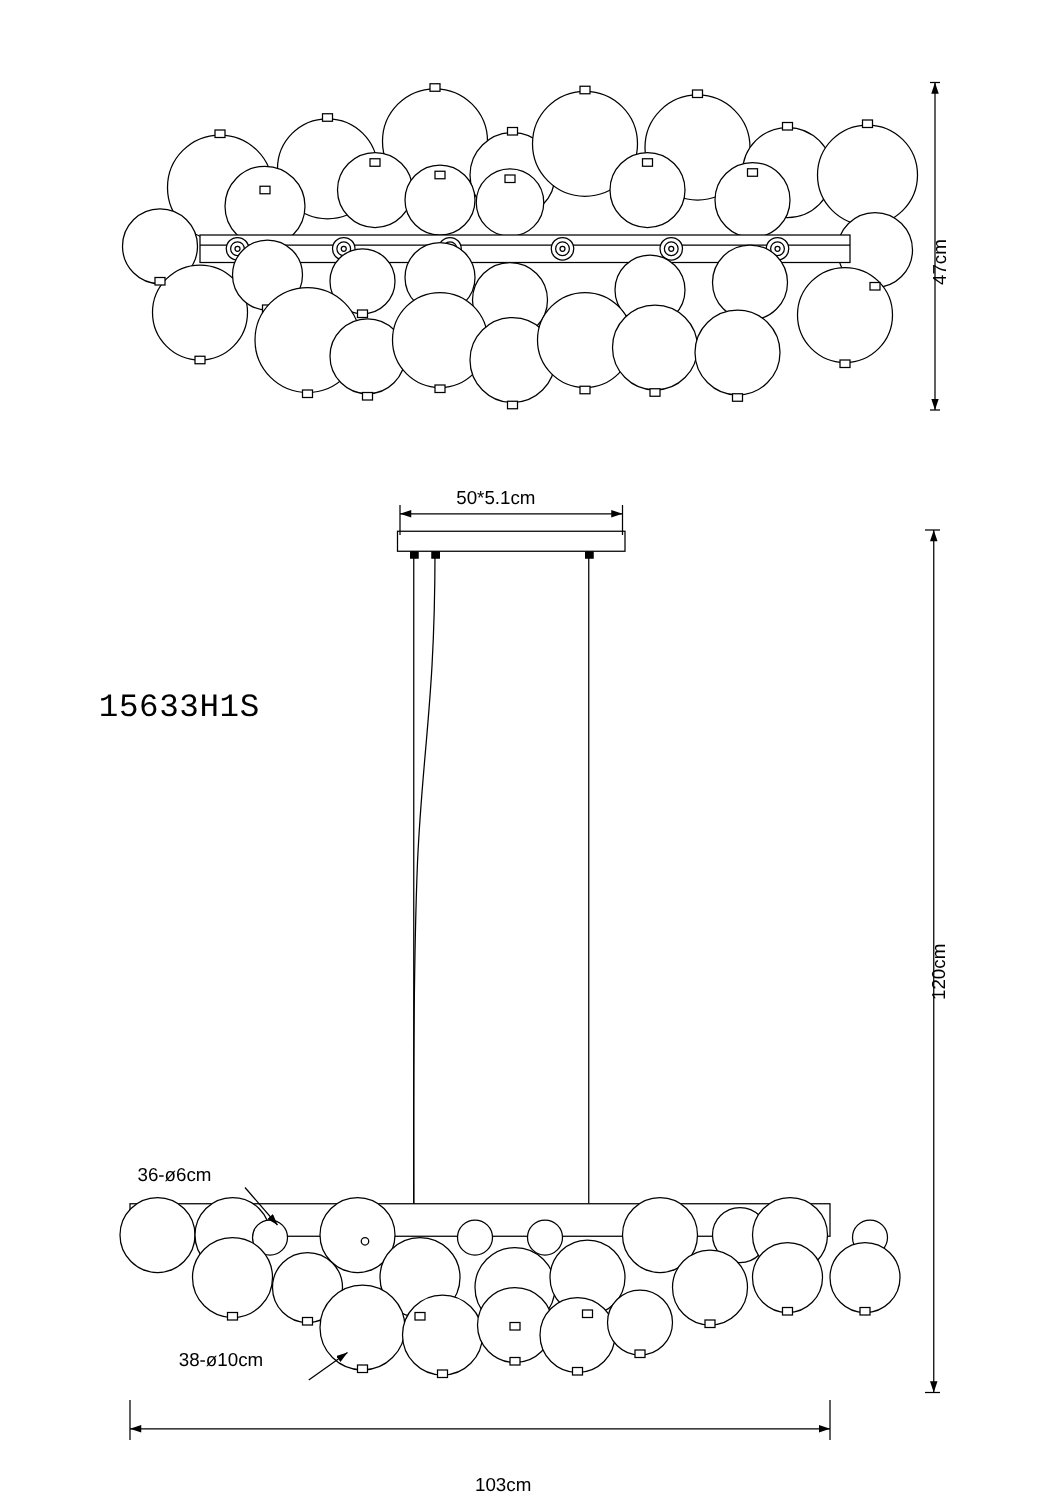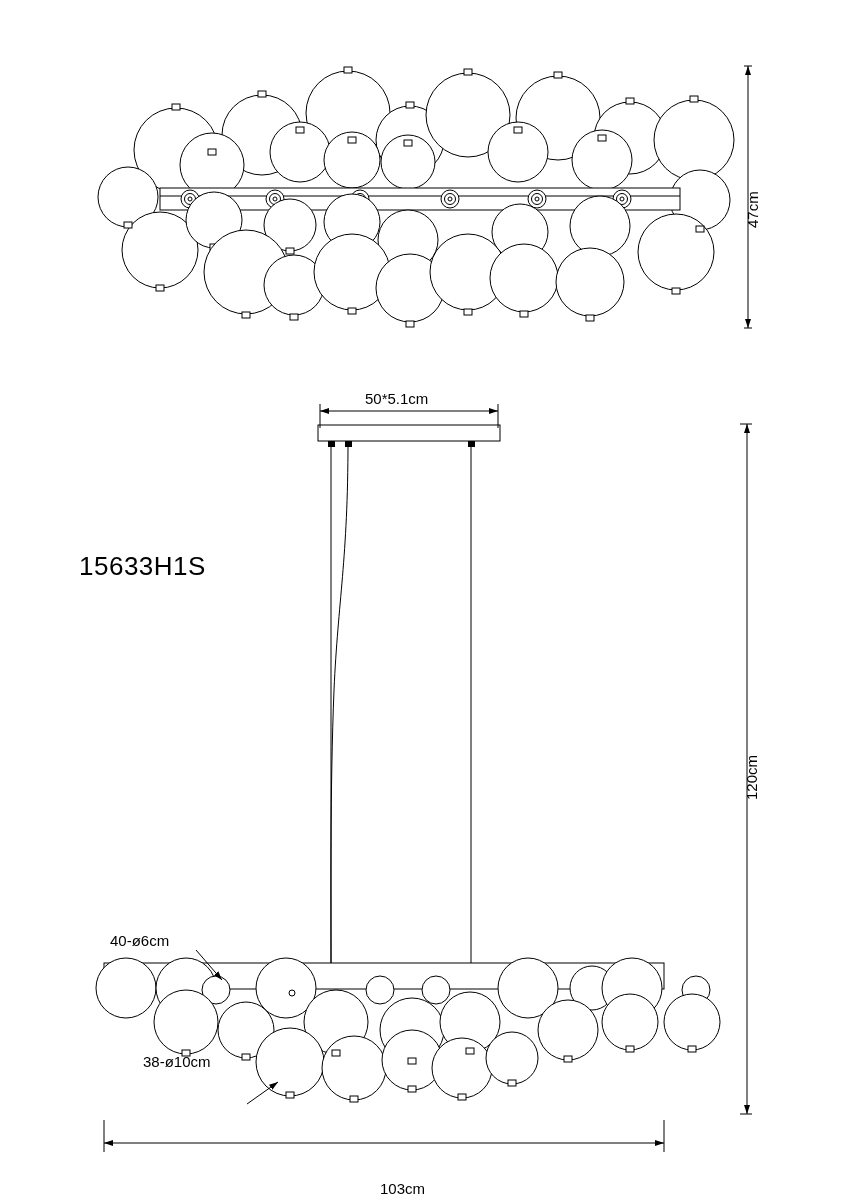--- a/index.html
+++ b/index.html
@@ -259,27 +259,27 @@
         <line x1="104" y1="1143" x2="664" y2="1143" marker-start="url(#arrowStart)" marker-end="url(#arrowEnd)"></line>
       </g>
 
       <g stroke="#000" stroke-width="1" fill="none">
         <line x1="196" y1="950" x2="222" y2="980" marker-end="url(#arrowEnd)"></line>
         <line x1="247" y1="1104" x2="278" y2="1082" marker-end="url(#arrowEnd)"></line>
       </g>
     </g>
   </svg>
 
-  <div class="label model-code" style="left:79px; top:551px;">15633H1S</div>
+  <div class="label model-code" style="left:79px; top:551px;font-family:Liberation Mono, monospace;">15633H1S</div>
 
   <div class="label dim-text vert" style="left:744px; top:228px;">47cm</div>
 
   <div class="label dim-text" style="left:365px; top:390px;">50*5.1cm</div>
 
   <div class="label dim-text vert" style="left:743px; top:800px;">120cm</div>
 
   <div class="label dim-text" style="left:380px; top:1180px;">103cm</div>
 
-  <div class="label dim-text" style="left:110px; top:932px;">40-ø6cm</div>
-
-  <div class="label dim-text" style="left:143px; top:1053px;">38-ø10cm</div>
+  <div class="label dim-text" style="left:110px; top:932px;">36-ø6cm</div>
+
+  <div class="label dim-text" style="left:143px; top:1080px;">38-ø10cm</div>
 
 </div>
 
 </body></html>

